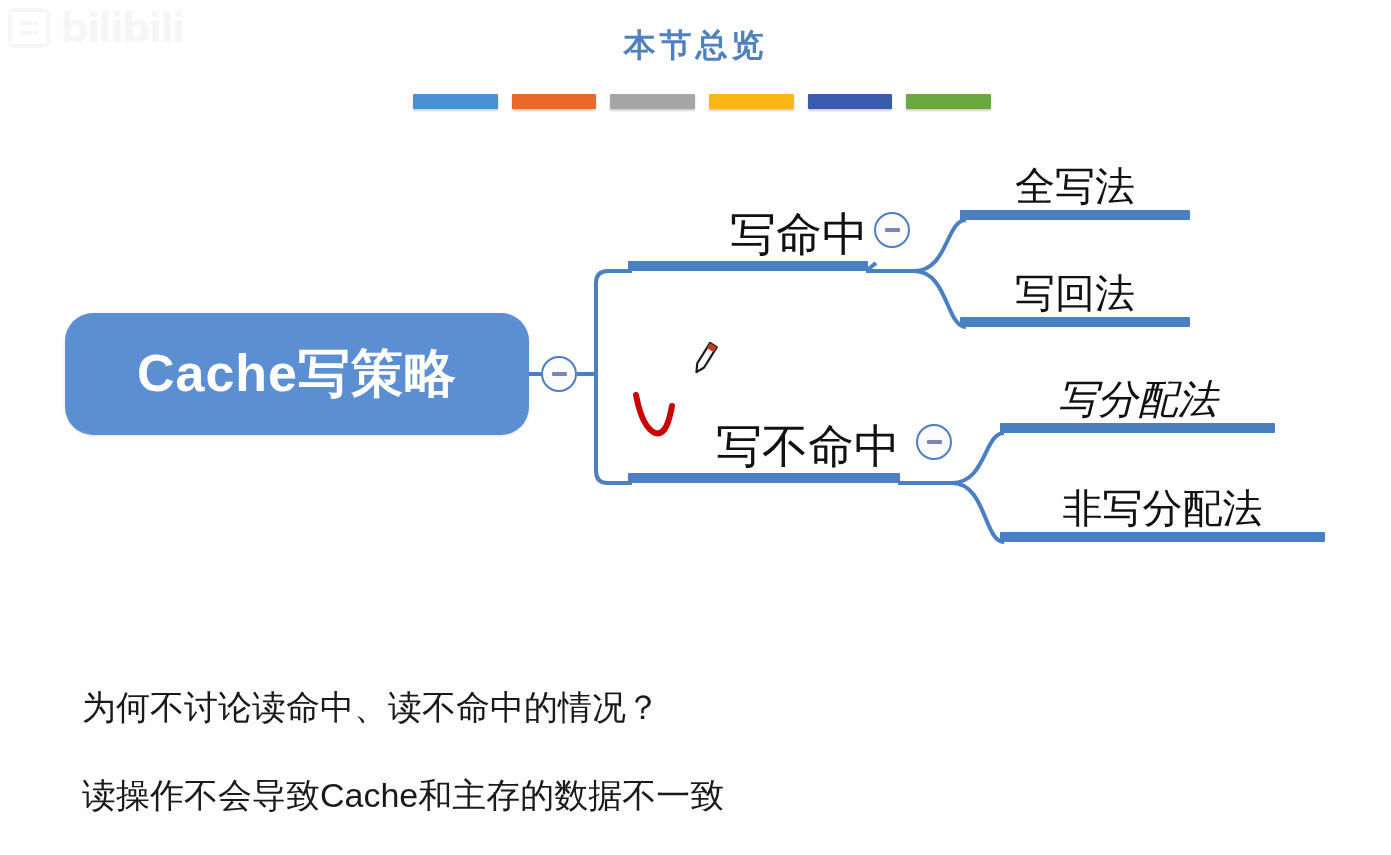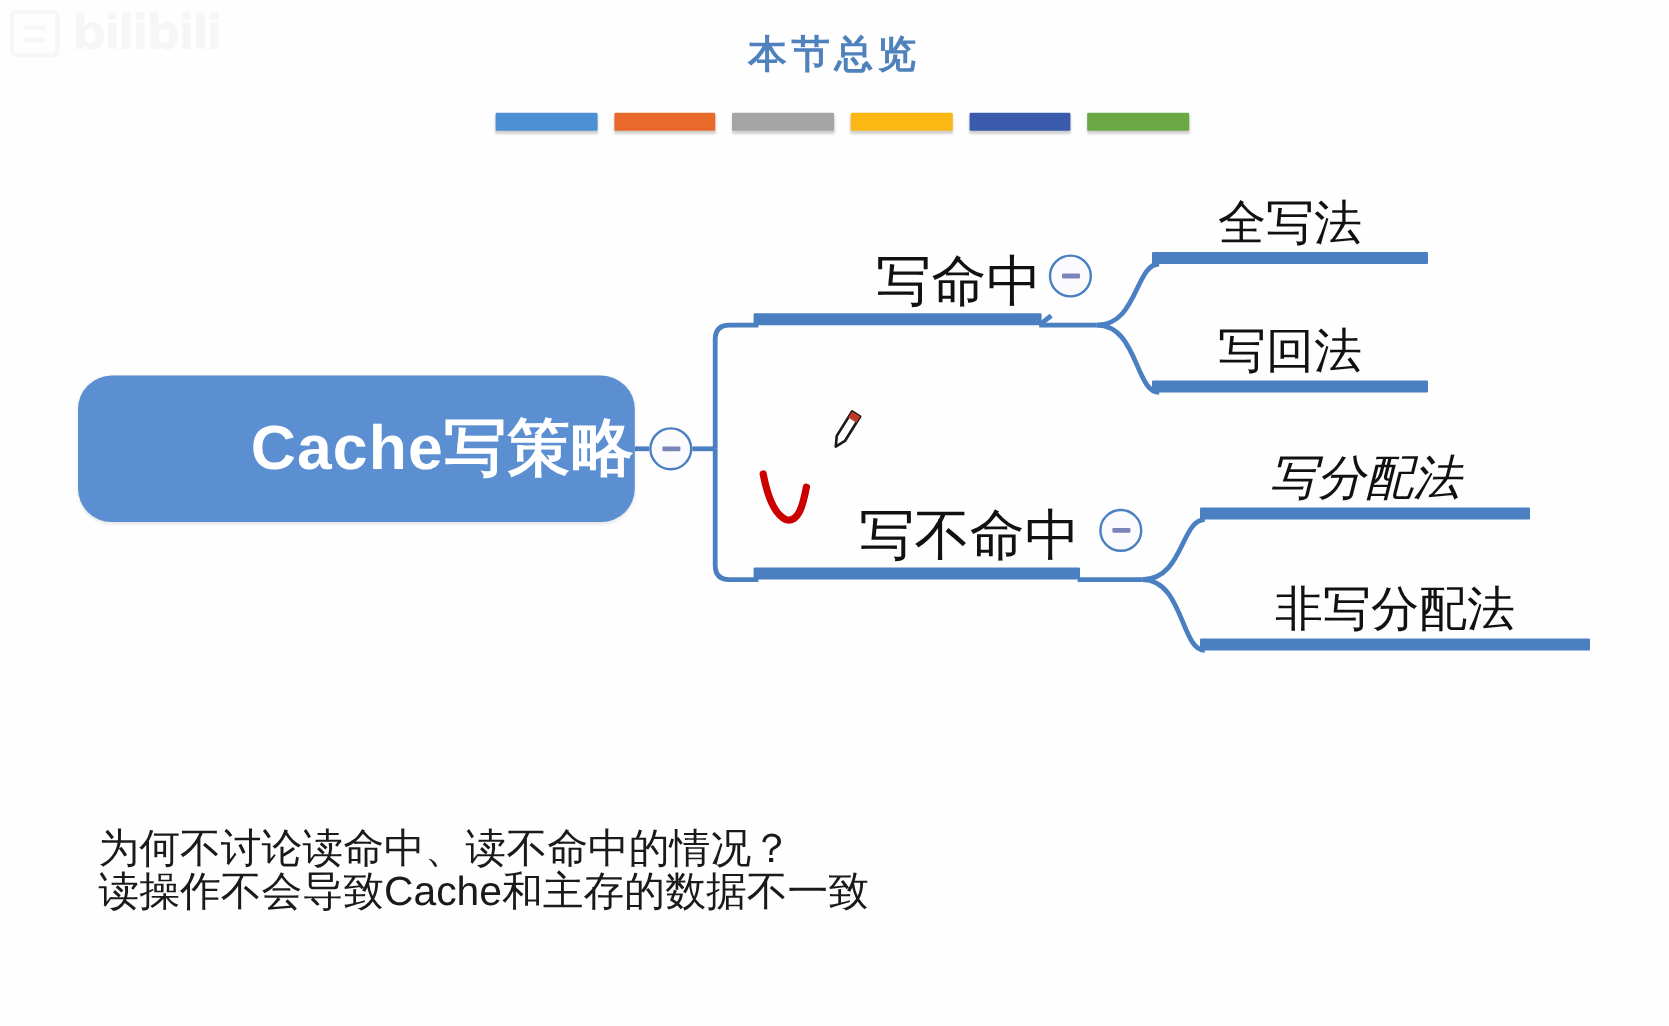--- a/index.html
+++ b/index.html
@@ -118,21 +118,21 @@
   #root-node {
     position: absolute;
     left: 65px;
     top: 193px;
     width: 464px;
     height: 122px;
     background: #5b8fd1;
     border-radius: 28px;
     display: flex;
     align-items: center;
-    justify-content: flex-end;
+    justify-content: center;
     box-shadow: 0 1px 3px rgba(0,0,0,0.10);
   }
   #root-node .root-label {
     color: #ffffff;
     font-size: 52px;
     font-weight: 700;
     letter-spacing: 1px;
     white-space: nowrap;
     font-family: "Liberation Sans", "DejaVu Sans", sans-serif;
   }
@@ -204,21 +204,21 @@
     top: 690px;
     width: 1000px;
   }
   #notes .note-line {
     font-family: Liberation Sans, sans-serif;
     font-size: 34px;
     color: #1a1a1a;
     line-height: 1.05;
     white-space: nowrap;
   }
-  #notes .note-line + .note-line { }
+  #notes .note-line + .note-line { margin-top: 52px; }
 </style>
 </head>
 <body>
 
 <div id="slide">
 
   <div id="watermark">
     <div class="wm-badge"></div>
     <div class="wm-text">bilibili</div>
   </div>

